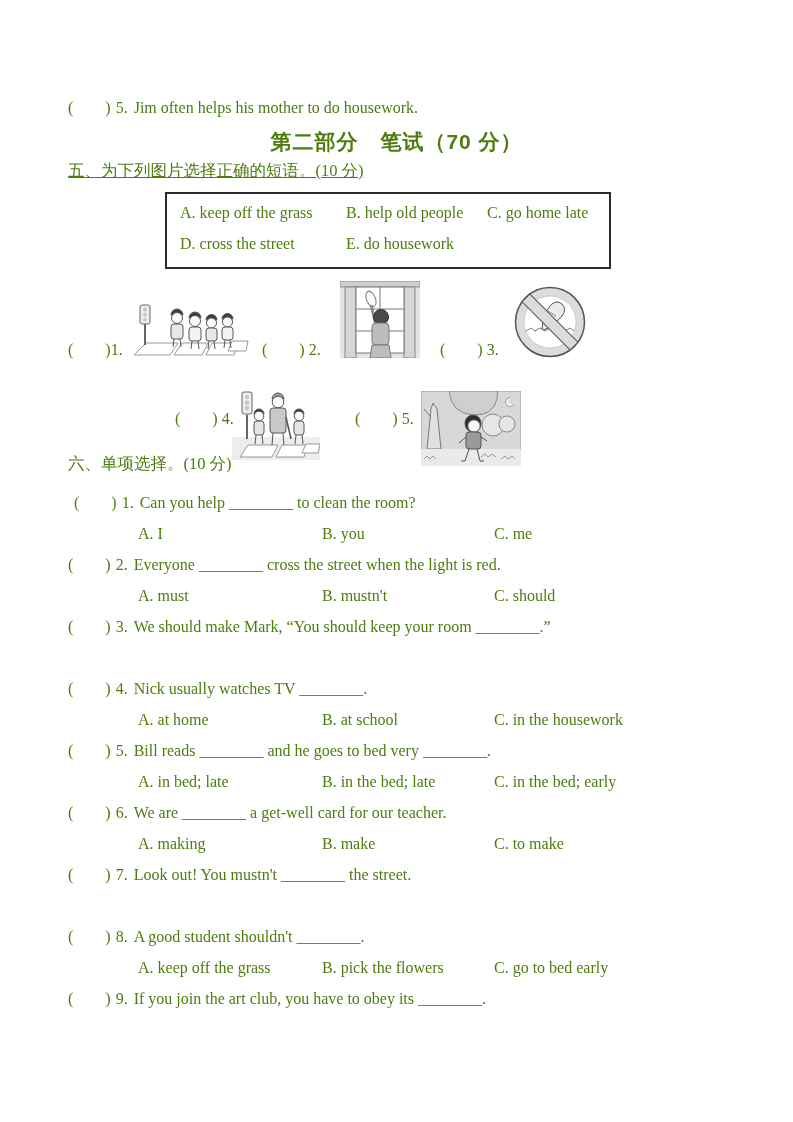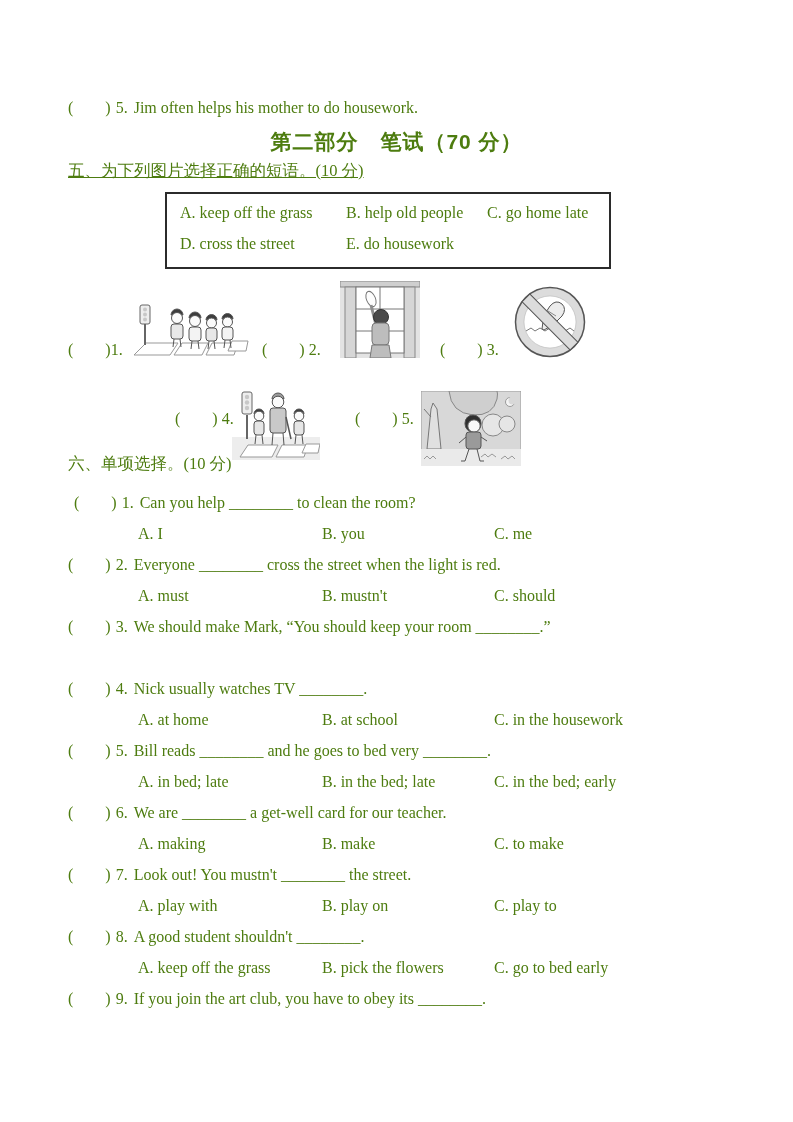--- a/index.html
+++ b/index.html
@@ -280,25 +280,20 @@
   </div>
   <div class="abs optline" style="top:835px;">
     <span class="colA">A. making</span>
     <span class="colB">B. make</span>
     <span class="colC">C. to make</span>
   </div>
 
   <div class="abs" style="left:68px;top:866px;">
     <span class="bracket">(        )</span><span class="qlabel">7.</span><span>Look out! You mustn't ________ the street.</span>
   </div>
-  <div class="abs optline" style="top:897px;">
-    <span class="colA">A. play with</span>
-    <span class="colB">B. play on</span>
-    <span class="colC">C. play to</span>
-  </div>
 
   <div class="abs" style="left:68px;top:928px;">
     <span class="bracket">(        )</span><span class="qlabel">8.</span><span>A good student shouldn't ________.</span>
   </div>
   <div class="abs optline" style="top:959px;">
     <span class="colA">A. keep off the grass</span>
     <span class="colB">B. pick the flowers</span>
     <span class="colC">C. go to bed early</span>
   </div>
 

